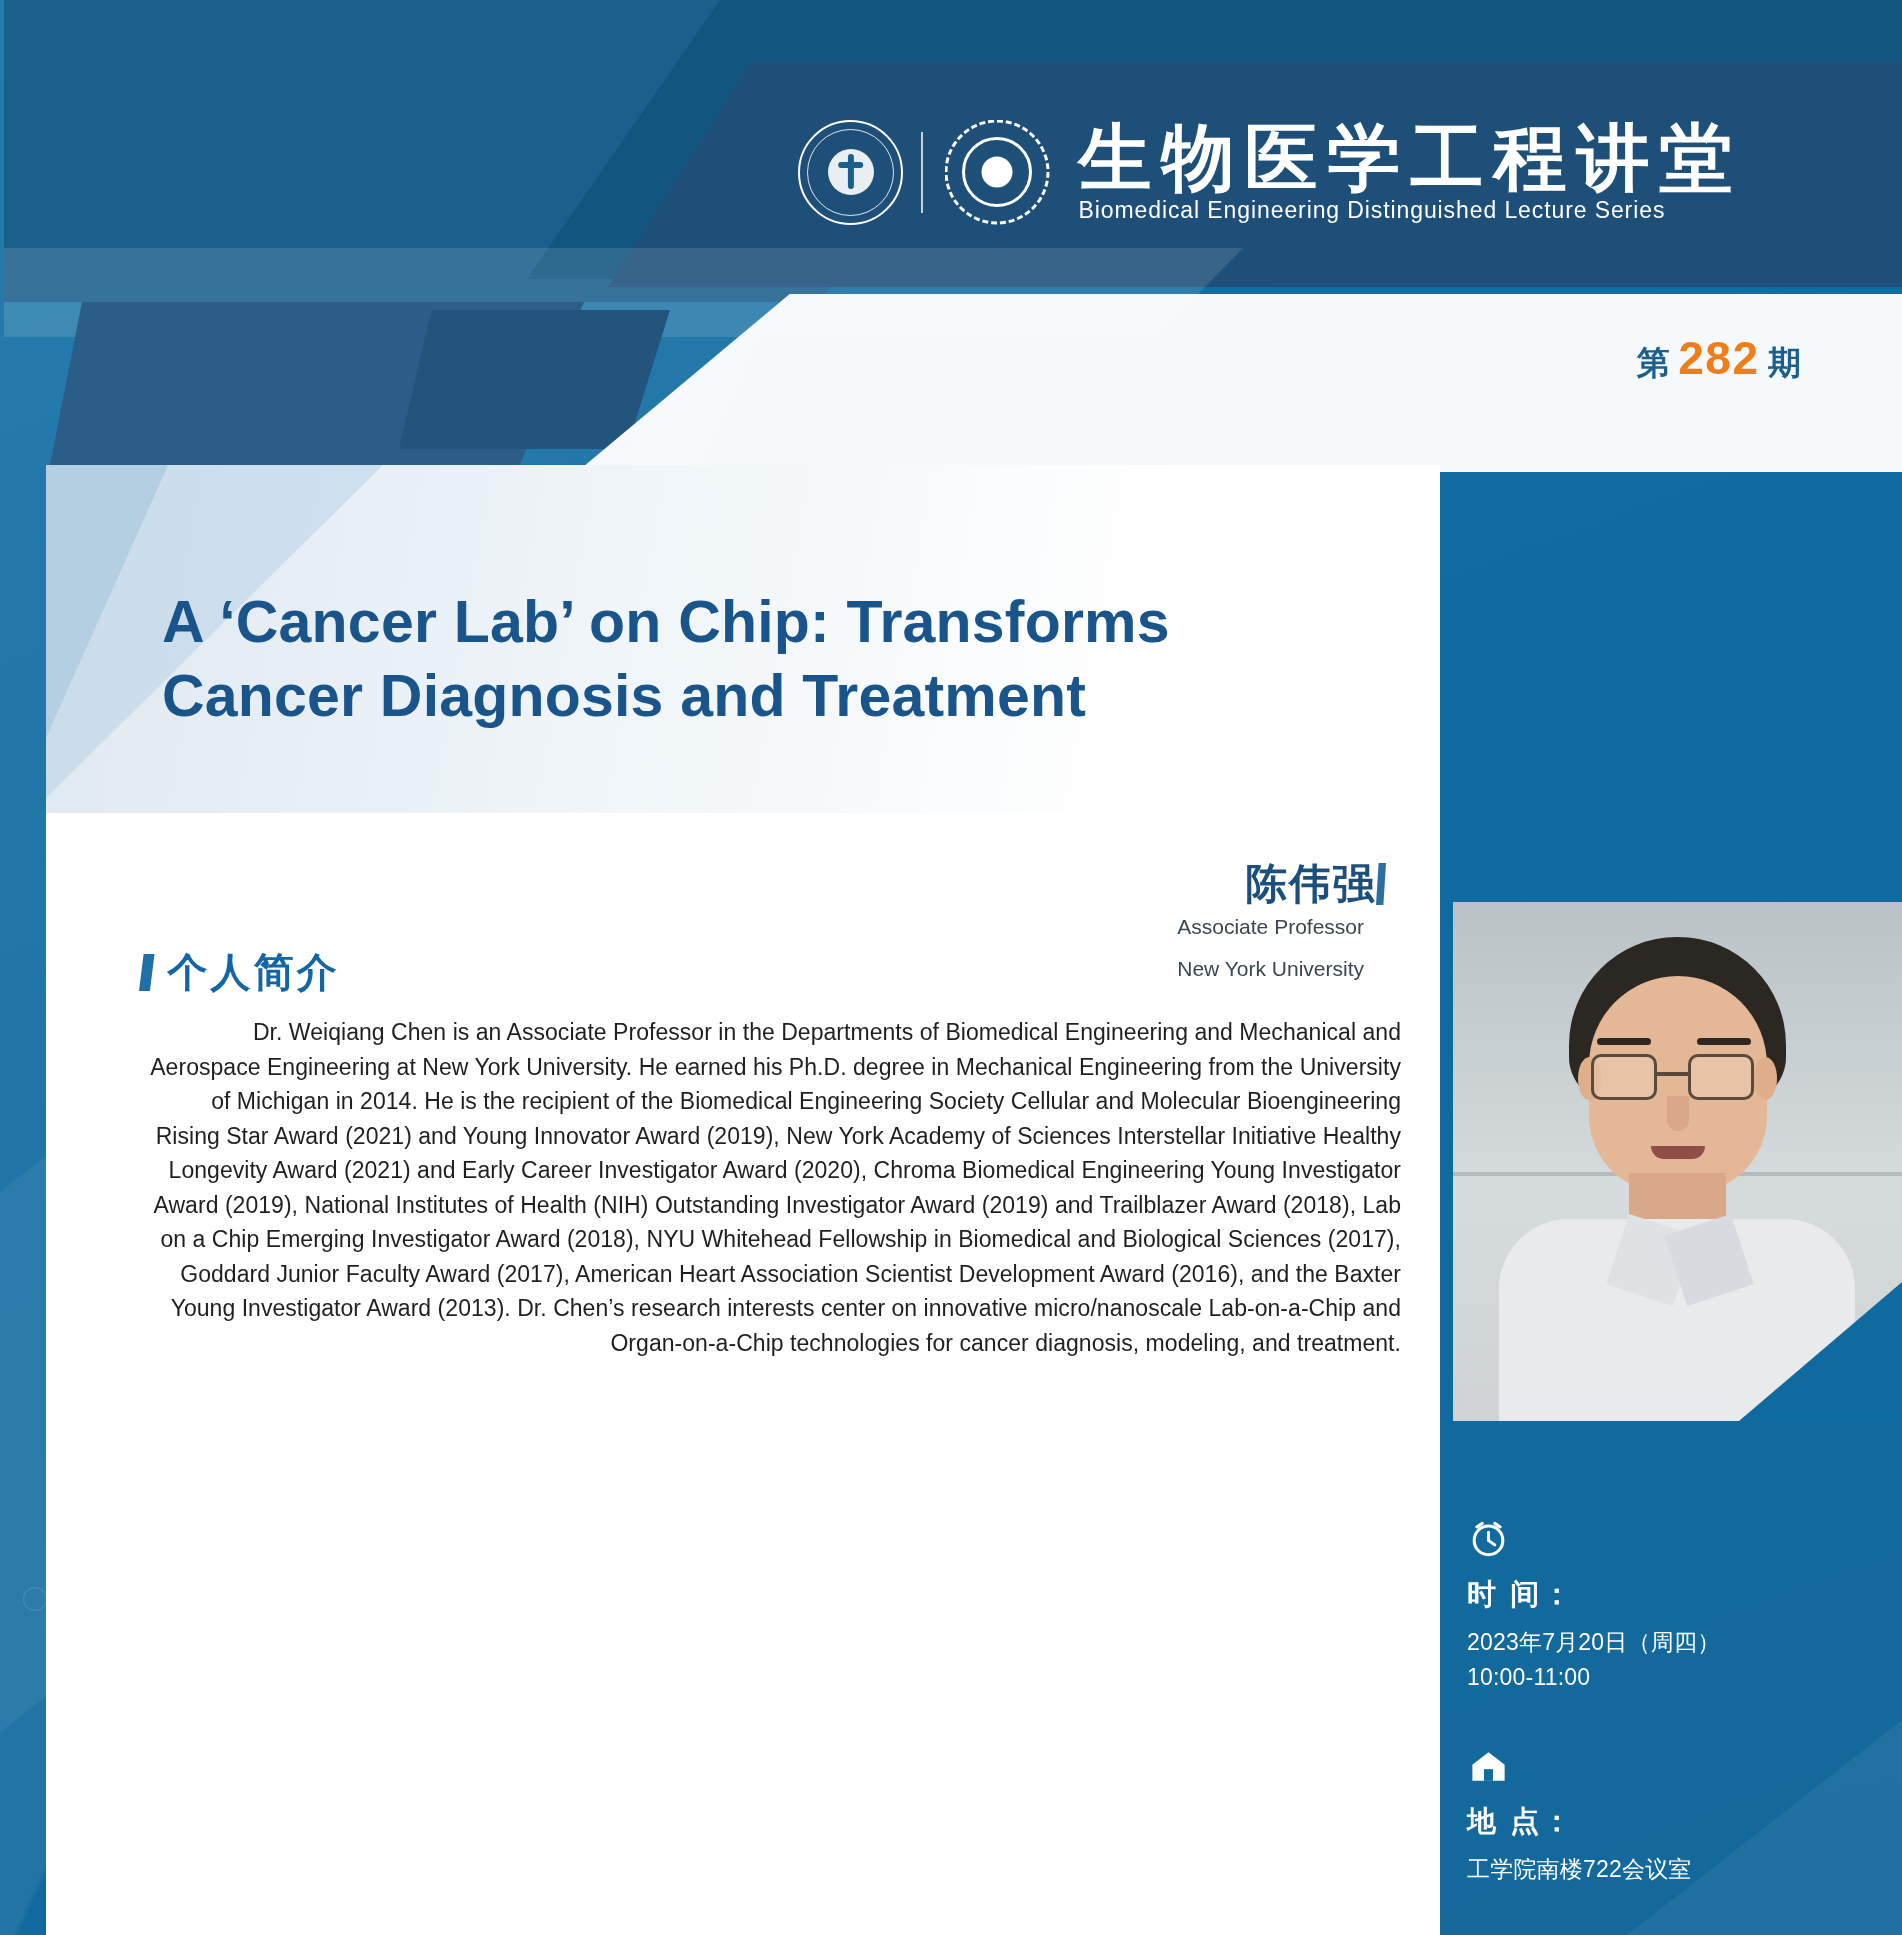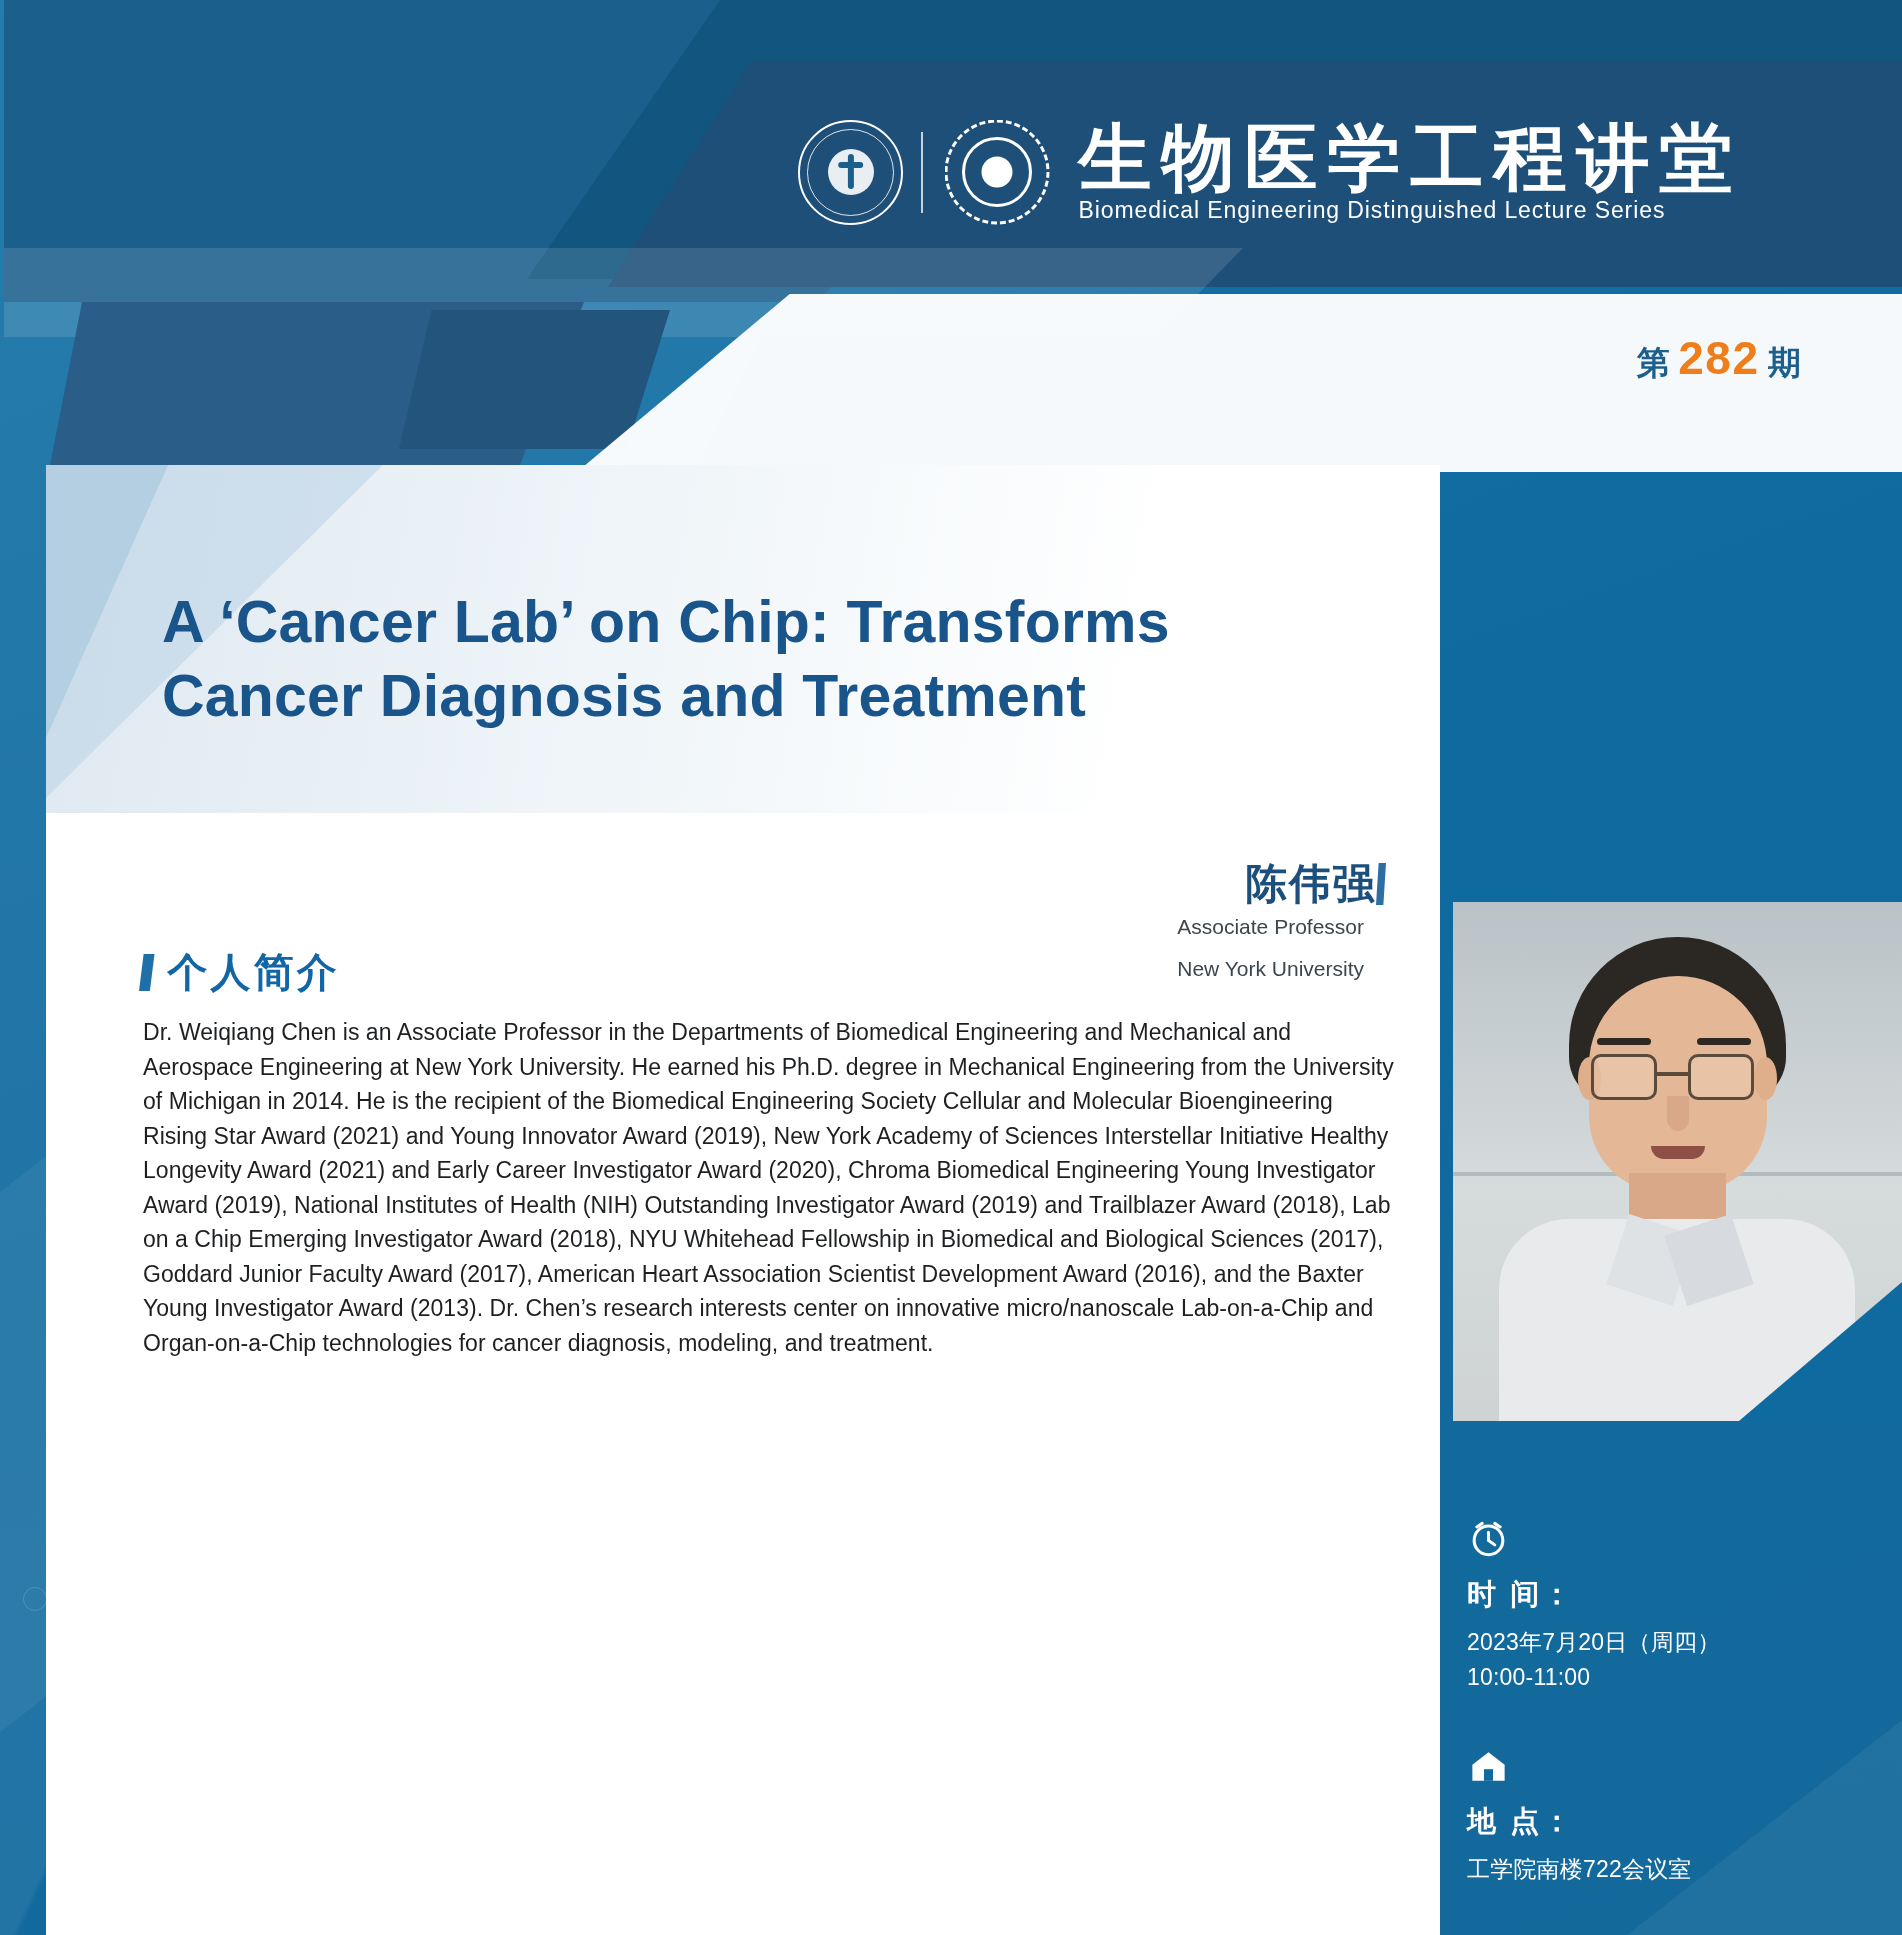--- a/index.html
+++ b/index.html
@@ -417,20 +417,21 @@
     text-align: center;
   }
 
   
   .body-text {
     position: absolute;
     color: #1d1f21;
     font-size: 23px;
     line-height: 1.50;
     letter-spacing: 0.04px;
+    text-align: right;
   }
 
   
   .info-col {
     position: absolute;
     left: 1467px;
     top: 1518px;
     width: 391px;
     color: #ffffff;
   }

